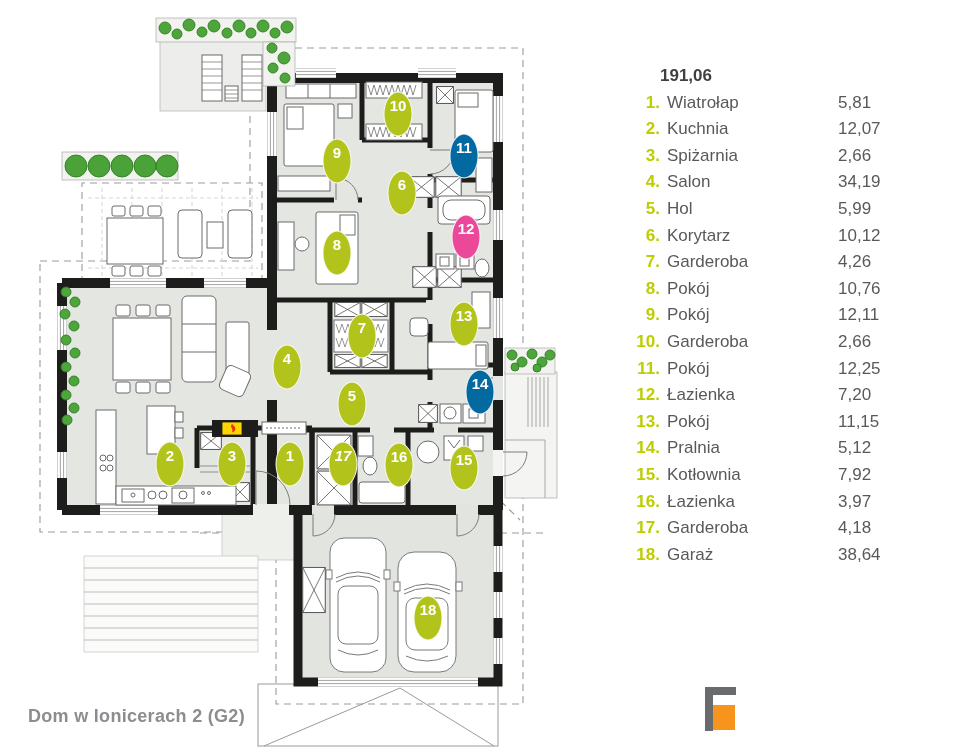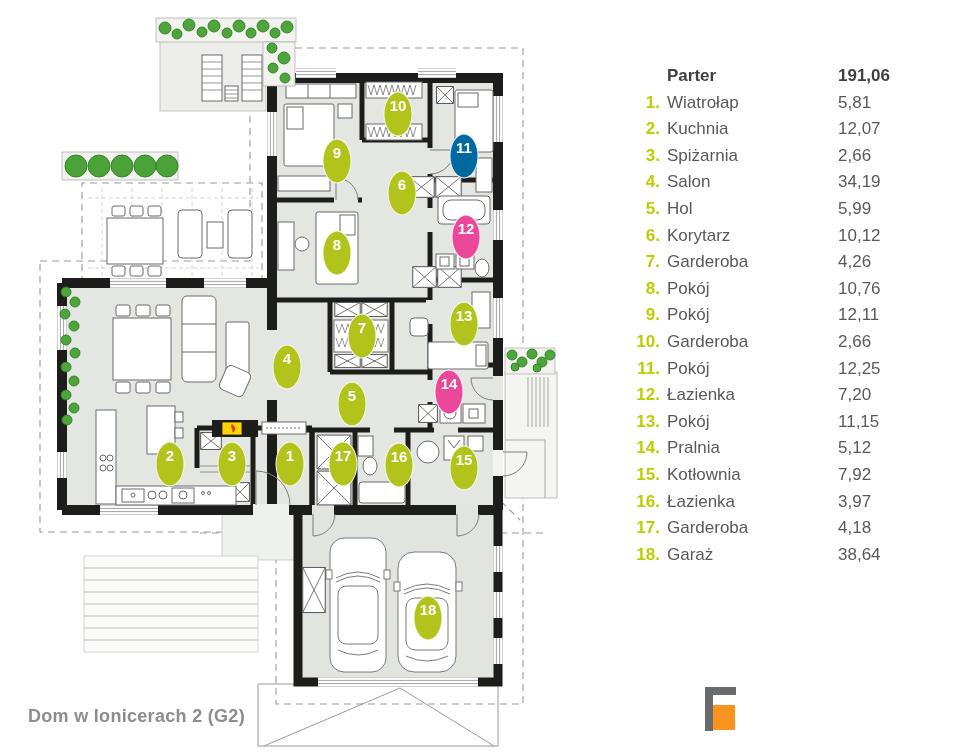--- a/index.html
+++ b/index.html
@@ -360,31 +360,30 @@
       <div class="marker" style="left: 287px; top: 367px; background: rgb(178, 196, 27);">4</div>
       <div class="marker" style="left: 352px; top: 404px; background: rgb(178, 196, 27);">5</div>
       <div class="marker" style="left: 402px; top: 193px; background: rgb(178, 196, 27);">6</div>
       <div class="marker" style="left: 362px; top: 336px; background: rgb(178, 196, 27);">7</div>
       <div class="marker" style="left: 337px; top: 253px; background: rgb(178, 196, 27);">8</div>
       <div class="marker" style="left: 337px; top: 161px; background: rgb(178, 196, 27);">9</div>
       <div class="marker" style="left: 398px; top: 114px; background: rgb(178, 196, 27);">10</div>
       <div class="marker" style="left: 464px; top: 156px; background: #0369a1;">11</div>
       <div class="marker" style="left: 466px; top: 237px; background: #ec4899;">12</div>
       <div class="marker" style="left: 464px; top: 324px; background: rgb(178, 196, 27);">13</div>
-      <div class="marker" style="left: 449px; top: 392px; background: #ec4899;">14</div>
+      <div class="marker" style="left: 480px; top: 392px; background: #0369a1;">14</div>
       <div class="marker" style="left: 464px; top: 468px; background: rgb(178, 196, 27);">15</div>
       <div class="marker" style="left: 399px; top: 465px; background: rgb(178, 196, 27);">16</div>
-      <div class="marker" style="left: 343px; top: 464px; background: rgb(178, 196, 27);">17</div>
+      <div class="marker" style="left: 343px; top: 464px; background: rgb(178, 196, 27); font-style: italic;">17</div>
       <div class="marker" style="left: 428px; top: 618px; background: rgb(178, 196, 27);">18</div>
     </div>
 
   <div class="legend">
     <div class="legend-grid legend-header">
       <span class="legend-num"></span>
-      <span class="legend-name">Parter</span>
       <span class="legend-area">191,06</span>
     </div>
     <div class="legend-grid" id="legend-rows">
   <span class="legend-num">1.</span>
   <span class="legend-name">Wiatrołap</span>
   <span class="legend-area">5,81</span>
 
   <span class="legend-num">2.</span>
   <span class="legend-name">Kuchnia</span>
   <span class="legend-area">12,07</span>

